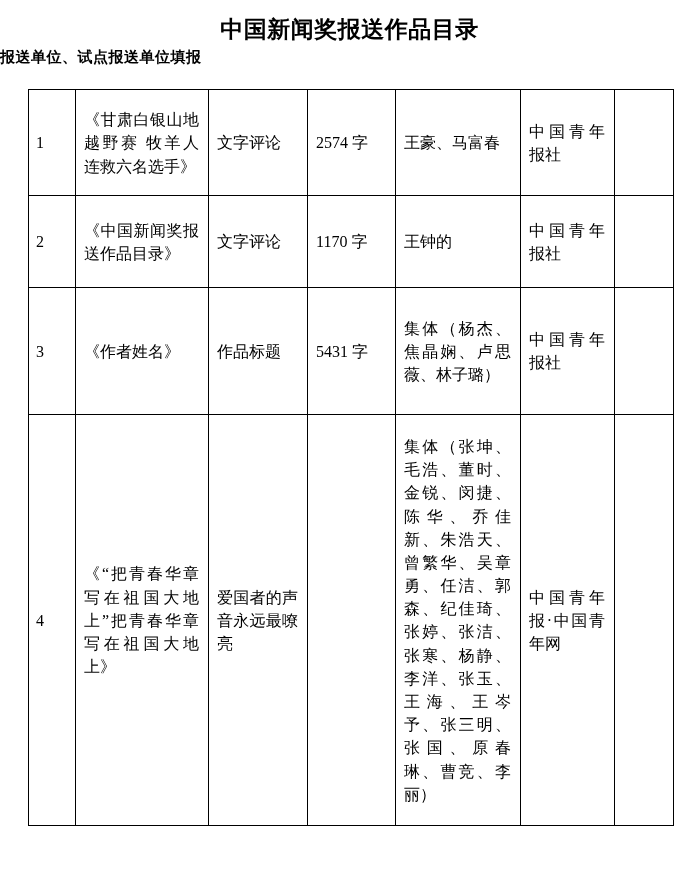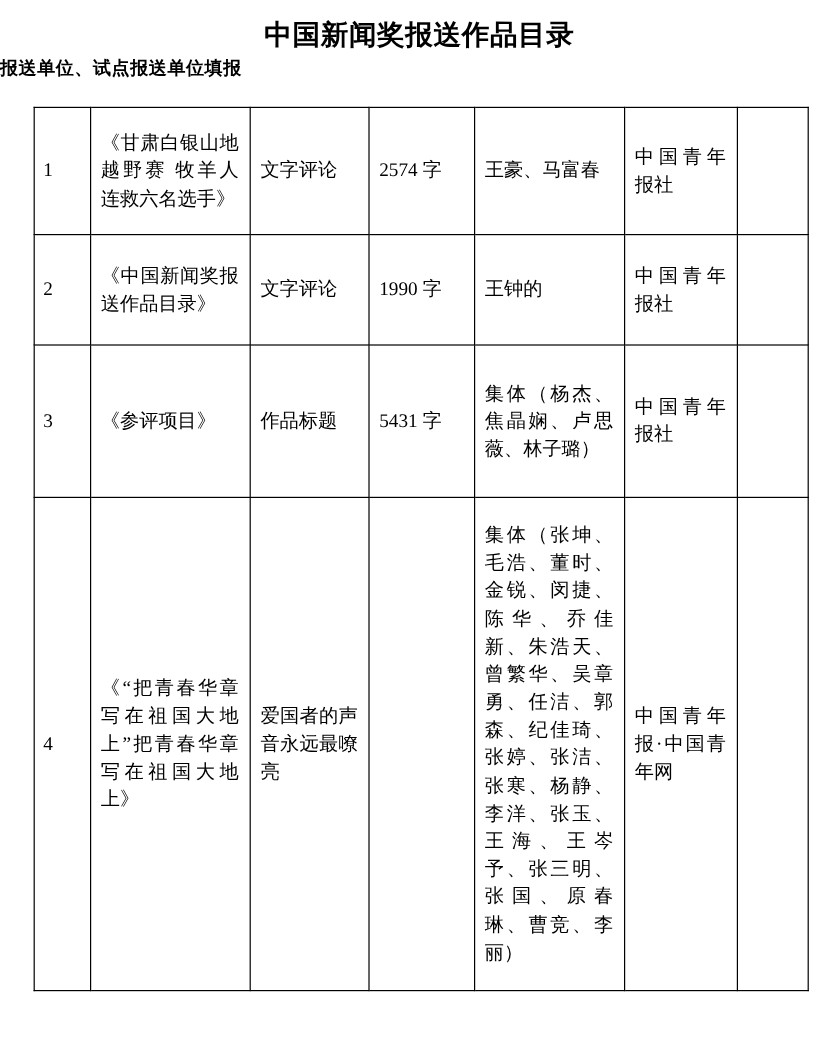--- a/index.html
+++ b/index.html
@@ -91,28 +91,28 @@
       <td>文字评论</td>
       <td>2574 字</td>
       <td>王豪、马富春</td>
       <td>中国青年报社</td>
       <td></td>
     </tr>
     <tr class="r1">
       <td class="seq">2</td>
       <td>《中国新闻奖报送作品目录》</td>
       <td>文字评论</td>
-      <td>1990 字</td>
+      <td>1170 字</td>
       <td>王钟的</td>
       <td>中国青年报社</td>
       <td></td>
     </tr>
     <tr class="r2">
       <td class="seq">3</td>
-      <td>《参评项目》</td>
+      <td>《作者姓名》</td>
       <td>作品标题</td>
       <td>5431 字</td>
       <td>集体（杨杰、焦晶娴、卢思薇、林子璐）</td>
       <td>中国青年报社</td>
       <td></td>
     </tr>
     <tr class="r3">
       <td class="seq">4</td>
       <td>《“把青春华章写在祖国大地上”把青春华章写在祖国大地上》</td>
       <td>爱国者的声音永远最嘹亮</td>

